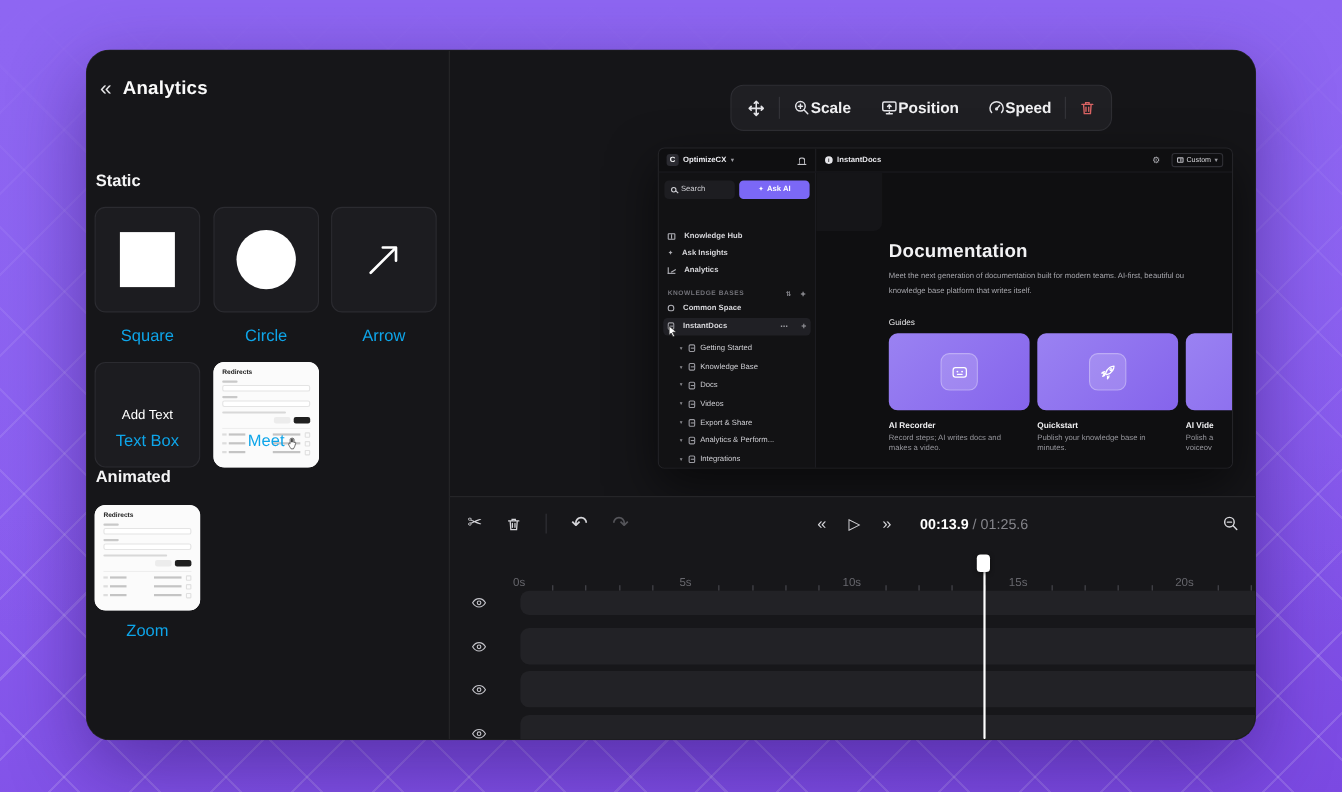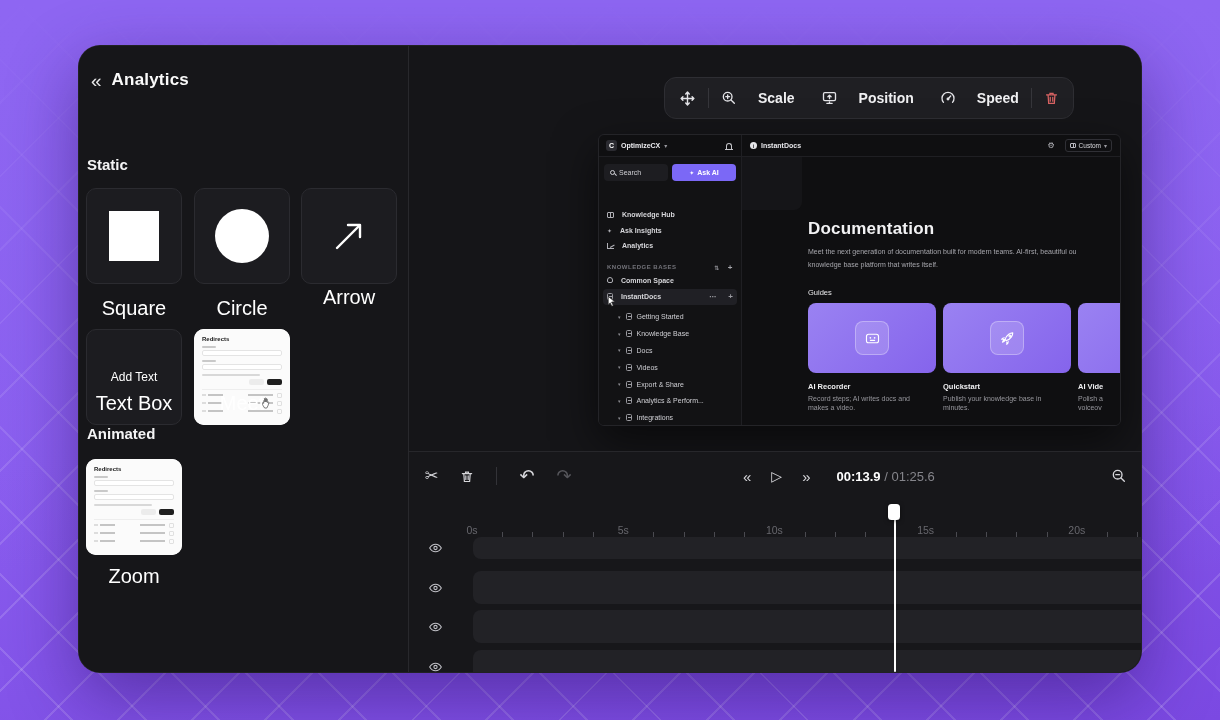--- a/index.html
+++ b/index.html
@@ -19,21 +19,21 @@
          border-radius:22px; overflow:hidden; box-shadow:0 24px 70px rgba(35,8,90,.45); border:1px solid rgba(255,255,255,.05); }
 
   
   .panel { position:absolute; left:0; top:0; width:330px; height:628px; border-right:1px solid #28282c; background:#161619; }
   .panel-header { position:absolute; top:24px; left:12px; display:flex; align-items:center; gap:10px; }
   .collapse-ic { color:#e8e8ea; font-size:19px; line-height:1; cursor:pointer; }
   .panel-title { font-size:17px; font-weight:700; color:#fafafa; letter-spacing:.2px; }
   .sec-label { position:absolute; left:8px; font-size:15px; font-weight:600; color:#f4f4f5; }
   .el-card { position:absolute; width:96px; height:96px; background:#1c1c20; border:1px solid #2b2b30; border-radius:10px;
              display:flex; align-items:center; justify-content:center; cursor:pointer; overflow:hidden; }
-  .el-label { position:absolute; width:96px; text-align:center; font-size:20px; color:#ffffff; }
+  .el-label { position:absolute; width:96px; text-align:center; font-size:15px; color:#0ea5e9; }
   .shape-square { width:50px; height:50px; background:#fff; }
   .shape-circle { width:54px; height:54px; background:#fff; border-radius:50%; }
   .addtext { font-size:12px; color:#fff; }
 
   
   .mini { position:relative; width:100%; height:100%; background:#fbfbfb; border-radius:8px; padding:7px 8px; overflow:hidden; text-align:left; }
   .m-title { font-size:6px; font-weight:700; color:#222; }
   .m-label { width:14px; height:2px; background:#c9c9c9; border-radius:1px; margin:4px 0 2px; }
   .m-input { height:6px; border:1px solid #e4e4e4; border-radius:2px; background:#fff; }
   .m-cap { width:58px; height:2px; background:#d8d8d8; border-radius:1px; margin-top:4px; }
@@ -47,21 +47,21 @@
   .m-li .b2 { width:15px; height:2px; background:#c4c4c4; }
   .m-li .b3 { width:25px; height:2px; background:#c4c4c4; margin-left:auto; }
   .m-li .b4 { width:5px; height:5px; border:1px solid #e0e0e0; border-radius:1px; margin-left:2px; }
   .hand-cursor { position:absolute; right:18px; bottom:16px; }
 
   
   .canvas { position:absolute; left:330px; top:0; right:0; height:405px; background:#151518; }
 
   .toolbar { position:absolute; left:255px; top:31px; height:42px; background:#1f1f23; border:1px solid #2e2e33;
              border-radius:12px; display:flex; align-items:center; padding:0 14px; }
-  .tb-group { display:flex; align-items:center; gap:21px; color:#f0f0f2; font-size:14px; font-weight:600; cursor:pointer; }
+  .tb-group { display:flex; align-items:center; gap:0; color:#f0f0f2; font-size:14px; font-weight:600; cursor:pointer; }
   .tb-div { width:1px; height:20px; background:#36363b; margin:0 12px; }
   .tb-sp { width:26px; }
 
   
   .preview { position:absolute; left:189px; top:88px; width:523px; height:292px; background:#0f0f11; border-radius:6px;
              overflow:hidden; border:1px solid #242428; box-shadow:0 16px 44px rgba(0,0,0,.55); }
   .ph { height:22px; border-bottom:1px solid #1f1f23; display:flex; }
   .ph-left { width:143px; border-right:1px solid #1f1f23; display:flex; align-items:center; padding:0 7px; gap:4px; }
   .logo { width:11px; height:11px; border-radius:3px; background:#2b2b31; color:#fff; font-size:7px; font-weight:700;
           display:flex; align-items:center; justify-content:center; }
@@ -171,21 +171,21 @@
       <div class="shape-circle"></div>
     </div>
     <div class="el-card" style="left:222px; top:142px;">
       <svg width="42" height="42" viewBox="0 0 42 42">
         <line x1="9" y1="33" x2="31" y2="11" stroke="#fff" stroke-width="2.4" stroke-linecap="round"></line>
         <path d="M20 10h12v12" fill="none" stroke="#fff" stroke-width="2.4" stroke-linecap="round" stroke-linejoin="round"></path>
       </svg>
     </div>
     <div class="el-label" style="left:7px; top:251px;">Square</div>
     <div class="el-label" style="left:115px; top:251px;">Circle</div>
-    <div class="el-label" style="left:222px; top:240px;">Arrow</div>
+    <div class="el-label" style="left:222px; top:251px;">Arrow</div>
 
     <div class="el-card" style="left:7px; top:238px; margin-top:45px;">
       <span class="addtext">Add Text</span>
     </div>
     <div class="el-card" style="left:115px; top:238px; margin-top:45px; border:none; background:#fff;">
       <span id="blur-thumb" style="width:100%;height:100%;display:block;position:relative;">
   <div class="mini">
     <div class="m-title">Redirects</div>
     <div class="m-label"></div>
     <div class="m-input"></div>

